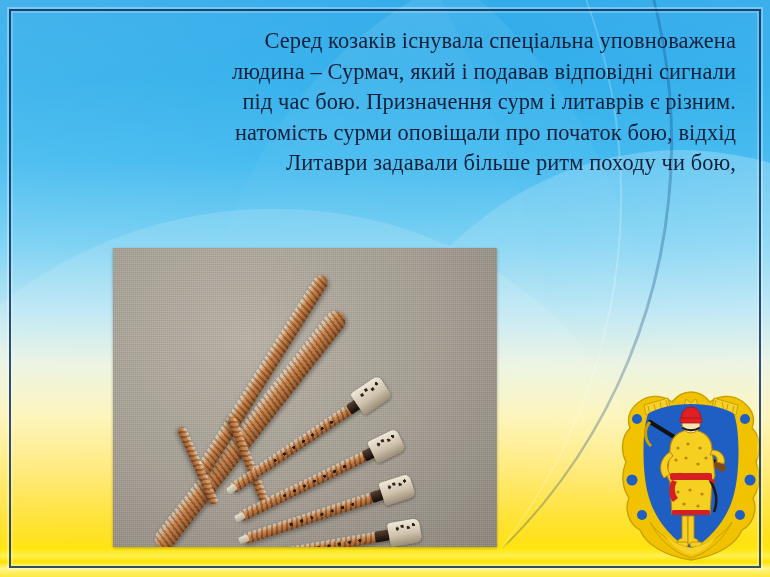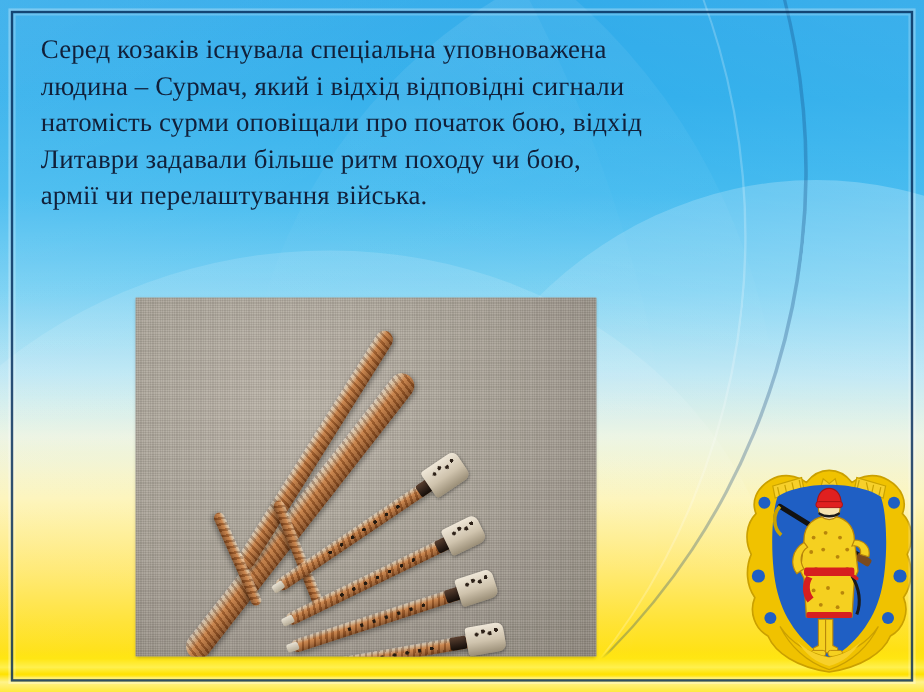--- a/index.html
+++ b/index.html
@@ -78,21 +78,21 @@
   #frame{
     position:absolute;left:9px;top:9px;right:9px;bottom:9px;
     border:2px solid rgba(12,50,95,0.85);
     box-shadow:0 0 0 2px rgba(255,255,255,0.30),
                inset 0 0 0 2px rgba(255,255,255,0.22);
     pointer-events:none;
   }
   
   #body-text{
     position:absolute;left:34px;top:26px;width:702px;
-    text-align:left;
+    text-align:right;
     color:#11203a;
     font-size:22.4px;
     line-height:30.5px;
     letter-spacing:0.1px;
   }
   
   #photo{
     position:absolute;left:113px;top:248px;width:384px;height:299px;
     background:#a9a398;
     overflow:hidden;
@@ -176,24 +176,24 @@
   <div class="swoosh sw2"></div>
   <div class="swoosh sw5"></div>
   <div class="swoosh sw6"></div>
   <div class="swoosh sw7"></div>
   <div class="swoosh sw3"></div>
   <div class="swoosh sw4"></div>
   <div class="bottomband"></div>
 
   <div id="body-text">
     <div>Серед козаків існувала спеціальна уповноважена</div>
-    <div>людина – Сурмач, який і відхід відповідні сигнали</div>
+    <div>людина – Сурмач, який і подавав відповідні сигнали</div>
+    <div>під час бою. Призначення сурм і литаврів є різним.</div>
     <div>натомість сурми оповіщали про початок бою, відхід</div>
     <div>Литаври задавали більше ритм походу чи бою,</div>
-    <div>армії чи перелаштування війська.</div>
   </div>
 
   <div id="photo">
     <div class="burlap"></div>
 
     <div class="horn" style="left:46px;top:288px;width:296px;height:21px;transform:rotate(-52deg);">
       <div class="shaft"></div>
       <div class="wrap"></div>
     </div>
 

